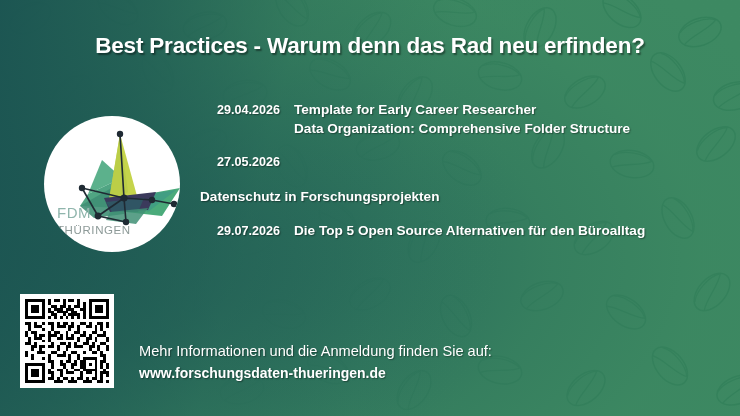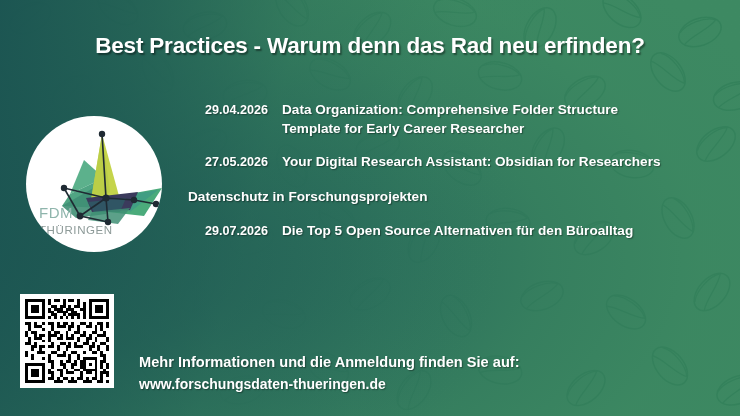--- a/index.html
+++ b/index.html
@@ -62,34 +62,34 @@
     font-size: 22.5px;
     font-weight: bold;
     letter-spacing: -0.2px;
     text-shadow: 1.5px 1.5px 1.6px rgba(0,0,0,0.42);
     white-space: nowrap;
   }
 
   
   .logo-badge {
     position: absolute;
-    left: 26px;
+    left: 44px;
     top: 116px;
     width: 136px;
     height: 136px;
     border-radius: 50%;
     background: #ffffff;
     overflow: hidden;
   }
   .logo-badge svg { display: block; }
 
   
   .events {
     position: absolute;
-    left: 174px;
+    left: 186px;
     top: 101px;
     width: 540px;
   }
   .event-row {
     display: flex;
     align-items: flex-start;
     margin-bottom: 15px;
   }
   .event-date {
     width: 94px;
@@ -129,24 +129,23 @@
   
   .footer {
     position: absolute;
     left: 139px;
     top: 340px;
     color: #ffffff;
     text-shadow: 1px 1px 1.3px rgba(0,0,0,0.38);
   }
   .footer-line1 {
     font-size: 14.6px;
-    font-weight: bold;
+    font-weight: normal;
     line-height: 22px;
     white-space: nowrap;
-    margin-top: 11px;
   }
   .footer-line2 {
     font-size: 14px;
     font-weight: bold;
     line-height: 23px;
     white-space: nowrap;
   }
 </style>
 </head>
 <body>
@@ -276,30 +275,27 @@
       <text x="13" y="102" font-family="Liberation Sans, sans-serif" font-size="15" fill="#8fb5ac" letter-spacing="0.5">FDM</text>
       <text x="13" y="118" font-family="Liberation Sans, sans-serif" font-size="11.5" fill="#8d9a98" letter-spacing="0.6">THÜRINGEN</text>
     </svg>
   </div>
 
   <div class="events">
 
     <div class="event-row">
       <div class="event-date">29.04.2026</div>
       <div class="event-title">
+        <span class="ln">Template for Early Career Researcher</span>
         <span class="ln">Data Organization: Comprehensive Folder Structure</span>
-        <span class="ln">Template for Early Career Researcher</span>
       </div>
     </div>
 
     <div class="event-row" style="margin-bottom:16px;align-items:center;">
       <div class="event-date">27.05.2026</div>
-      <div class="event-title" style="max-width:440px;">
-        <span class="ln">Your Digital Research Assistant: Obsidian for Researchers</span>
-      </div>
     </div>
 
     <div class="event-row" style="margin-bottom:16px;">
       <div class="event-title">
         <span class="ln">Datenschutz in Forschungsprojekten</span>
       </div>
     </div>
 
     <div class="event-row" style="margin-bottom:16px;">
       <div class="event-date">29.07.2026</div>

